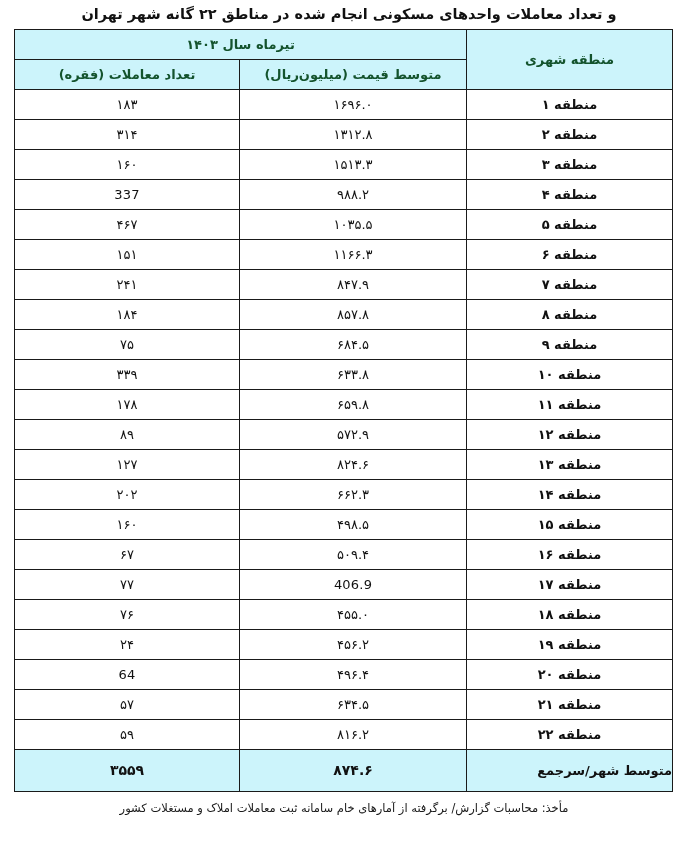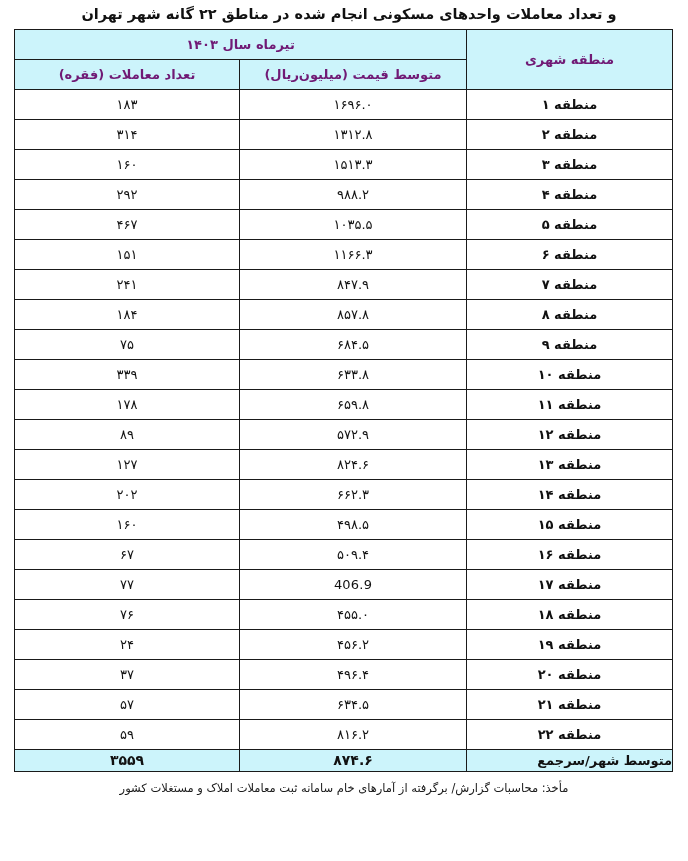--- a/index.html
+++ b/index.html
@@ -54,21 +54,21 @@
     box-sizing: border-box;
   }
   
   col.c-district { width: 206px; }
   col.c-price    { width: 227px; }
   col.c-count    { width: 225px; }
 
   th.hdr {
     background: #ccf4fb;
     font-weight: bold;
-    color: #701a75;
+    color: #14532d;
   }
   th.hdr-district {
     height: 95px;
     font-size: 13.5px;
     font-weight: bold;
   }
   th.hdr-period {
     height: 47px;
     font-size: 13.5px;
     font-weight: bold;
@@ -88,21 +88,21 @@
   td.num {
     font-size: 13.5px;
     font-weight: normal;
     background: #ffffff;
     letter-spacing: 0.2px;
   }
   tr.total td {
     background: #ccf4fb;
     font-weight: bold;
     font-size: 14px;
-    height: 22px;
+    height: 42px;
   }
   tr.total td.district {
     text-align: right;
     font-size: 13px;
   }
   .source {
     direction: rtl;
     text-align: center;
     font-size: 11.5px;
     color: #1a1a1a;
@@ -147,21 +147,21 @@
             <td class="num">۳۱۴</td>
           </tr>
           <tr>
             <td class="district">منطقه ۳</td>
             <td class="num">۱۵۱۳.۳</td>
             <td class="num">۱۶۰</td>
           </tr>
           <tr>
             <td class="district">منطقه ۴</td>
             <td class="num">۹۸۸.۲</td>
-            <td class="num">۲۹۲</td>
+            <td class="num">337</td>
           </tr>
           <tr>
             <td class="district">منطقه ۵</td>
             <td class="num">۱۰۳۵.۵</td>
             <td class="num">۴۶۷</td>
           </tr>
           <tr>
             <td class="district">منطقه ۶</td>
             <td class="num">۱۱۶۶.۳</td>
             <td class="num">۱۵۱</td>
@@ -227,21 +227,21 @@
             <td class="num">۷۶</td>
           </tr>
           <tr>
             <td class="district">منطقه ۱۹</td>
             <td class="num">۴۵۶.۲</td>
             <td class="num">۲۴</td>
           </tr>
           <tr>
             <td class="district">منطقه ۲۰</td>
             <td class="num">۴۹۶.۴</td>
-            <td class="num">۳۷</td>
+            <td class="num">64</td>
           </tr>
           <tr>
             <td class="district">منطقه ۲۱</td>
             <td class="num">۶۳۴.۵</td>
             <td class="num">۵۷</td>
           </tr>
           <tr>
             <td class="district">منطقه ۲۲</td>
             <td class="num">۸۱۶.۲</td>
             <td class="num">۵۹</td>

